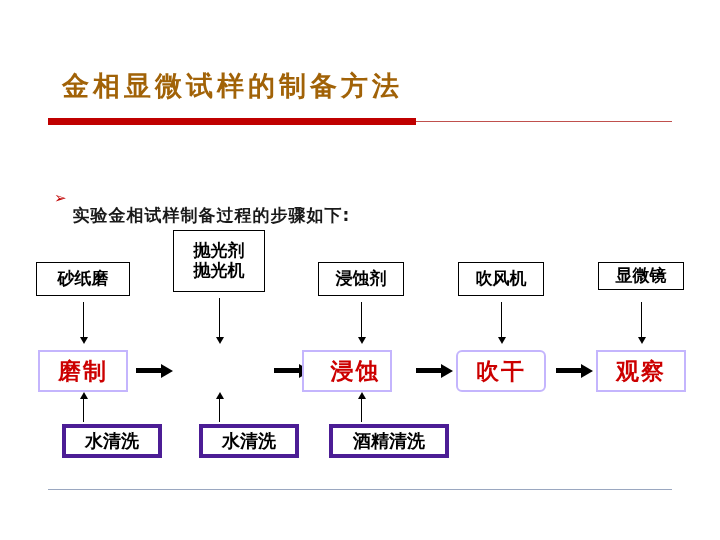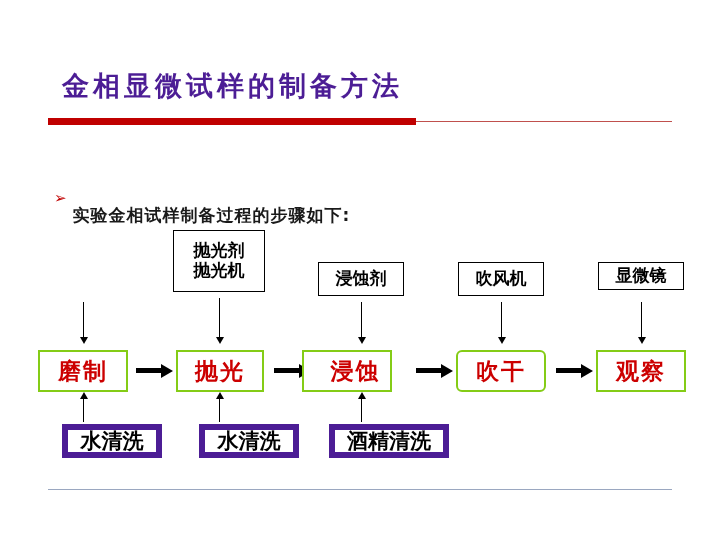--- a/index.html
+++ b/index.html
@@ -19,21 +19,21 @@
     height: 540px;
     box-sizing: border-box;
   }
   
   .title {
     position: absolute;
     left: 62px;
     top: 68px;
     font-size: 27px;
     font-weight: bold;
-    color: #4c1d95;
+    color: #a16207;
     letter-spacing: 4px;
     font-family: "DejaVu Serif", serif;
     white-space: nowrap;
   }
   .title-rule-thick {
     position: absolute;
     left: 48px;
     top: 118px;
     width: 368px;
     height: 7px;
@@ -94,28 +94,28 @@
   }
   .box-top {
     border: 1px solid #000000;
     font-size: 17px;
     font-weight: bold;
     color: #000000;
     line-height: 1.15;
     padding: 3px 23px;
   }
   .box-bottom {
-    border: 6px solid #4c1d95;
-    font-size: 21px;
+    border: 4px solid #4c1d95;
+    font-size: 18px;
     font-weight: bold;
     color: #000000;
     padding: 3px 8px;
   }
   .box-main {
-    border: 2px solid #84cc16;
+    border: 2px solid #c4b5fd;
     font-size: 23px;
     font-weight: bold;
     color: #cc0000;
     letter-spacing: 2px;
     padding: 2px 8px;
   }
   
   .arrow-down {
     position: absolute;
     width: 1px;
@@ -166,38 +166,38 @@
 
   <div class="title">金相显微试样的制备方法</div>
   <div class="title-rule-thick"></div>
   <div class="title-rule-thin"></div>
 
   <div class="bullet-row">
     <span class="bullet-marker">➢</span>
     <span class="bullet-text">实验金相试样制备过程的步骤如下:</span>
   </div>
 
+  <div class="box box-top" style="left:36px; top:262px; width:94px; height:34px;">
+    <span>砂纸磨</span>
+  </div>
   <div class="arrow-down" style="left:83px; top:302px; height:36px;"></div>
   <div class="box box-main" style="left:38px; top:350px; width:90px; height:42px;">
     <span>磨制</span>
   </div>
   <div class="arrow-up" style="left:83px; top:398px; height:24px;"></div>
   <div class="box box-bottom" style="left:62px; top:424px; width:100px; height:34px;">
     <span>水清洗</span>
   </div>
   <div class="arrow-right" style="left:136px; top:368px; width:26px;"></div>
 
   <div class="box box-top" style="left:173px; top:230px; width:92px; height:62px;">
     <span>抛光剂</span>
     <span>抛光机</span>
   </div>
   <div class="arrow-down" style="left:219px; top:298px; height:40px;"></div>
-  <div class="box box-main" style="left:176px; top:350px; width:88px; height:42px;">
-    <span>抛光</span>
-  </div>
   <div class="arrow-up" style="left:219px; top:398px; height:24px;"></div>
   <div class="box box-bottom" style="left:199px; top:424px; width:100px; height:34px;">
     <span>水清洗</span>
   </div>
   <div class="arrow-right" style="left:274px; top:368px; width:26px;"></div>
 
   <div class="box box-top" style="left:318px; top:262px; width:86px; height:34px;">
     <span>浸蚀剂</span>
   </div>
   <div class="arrow-down" style="left:361px; top:302px; height:36px;"></div>

